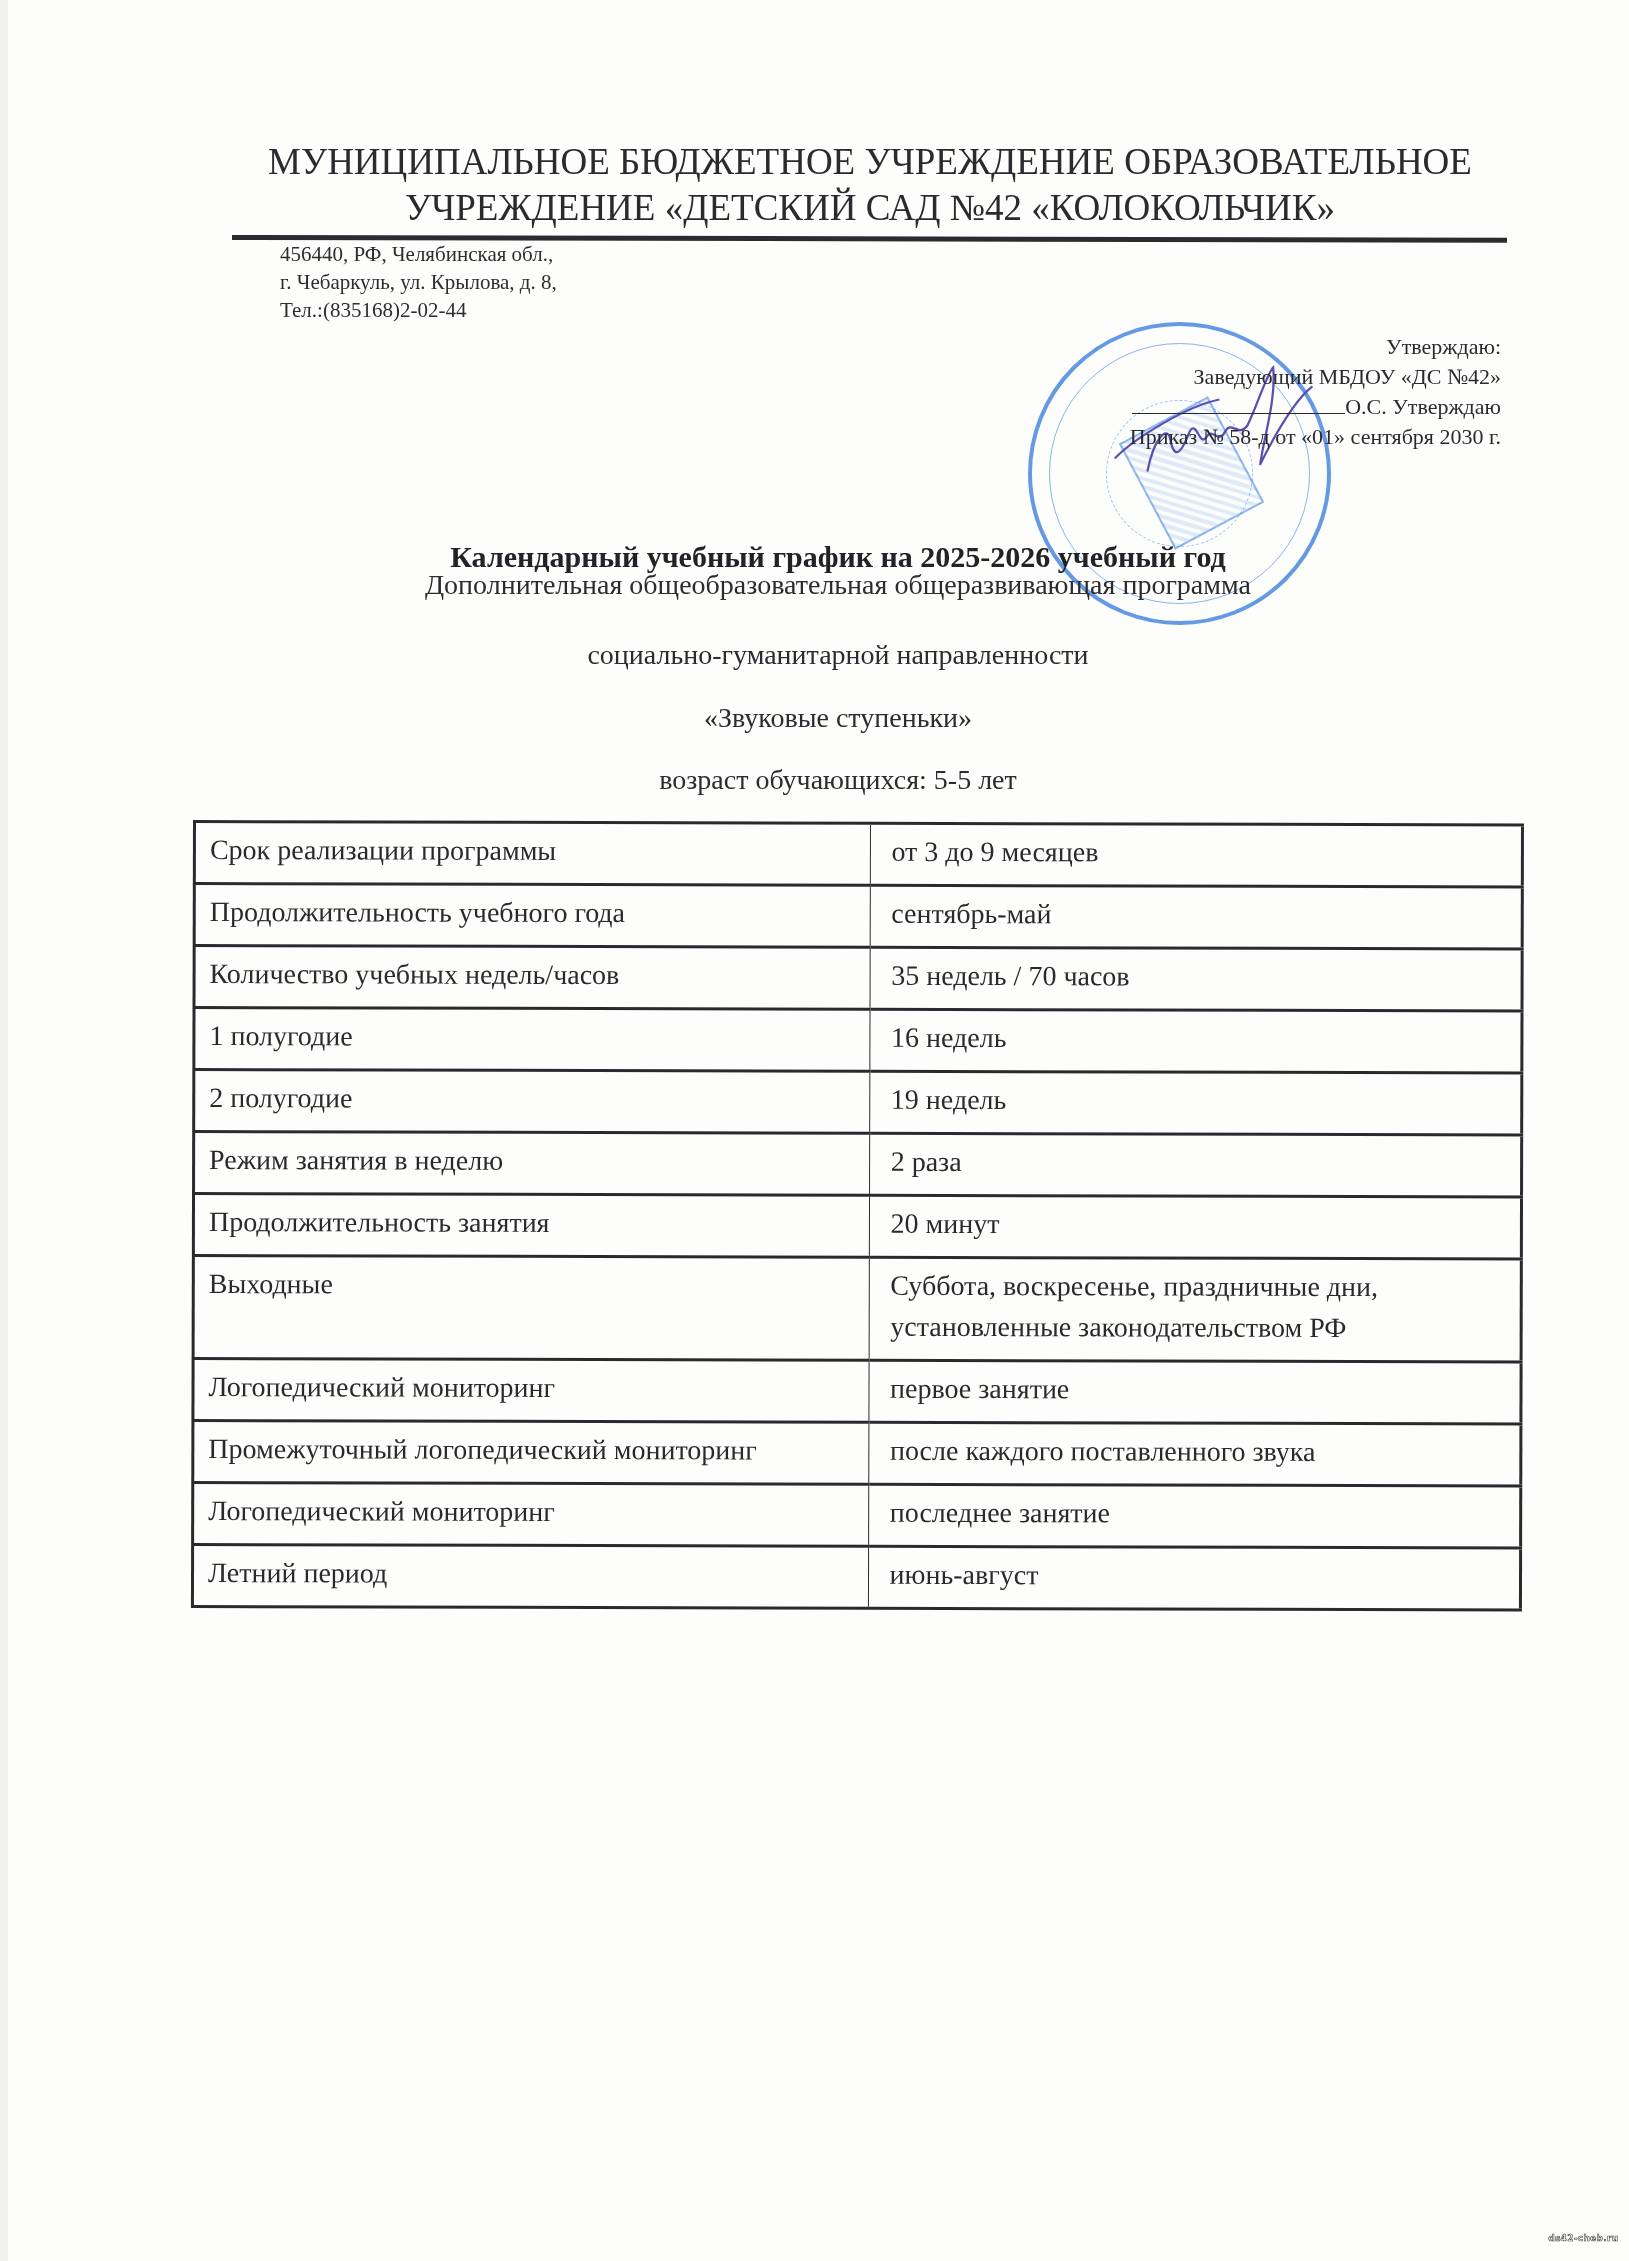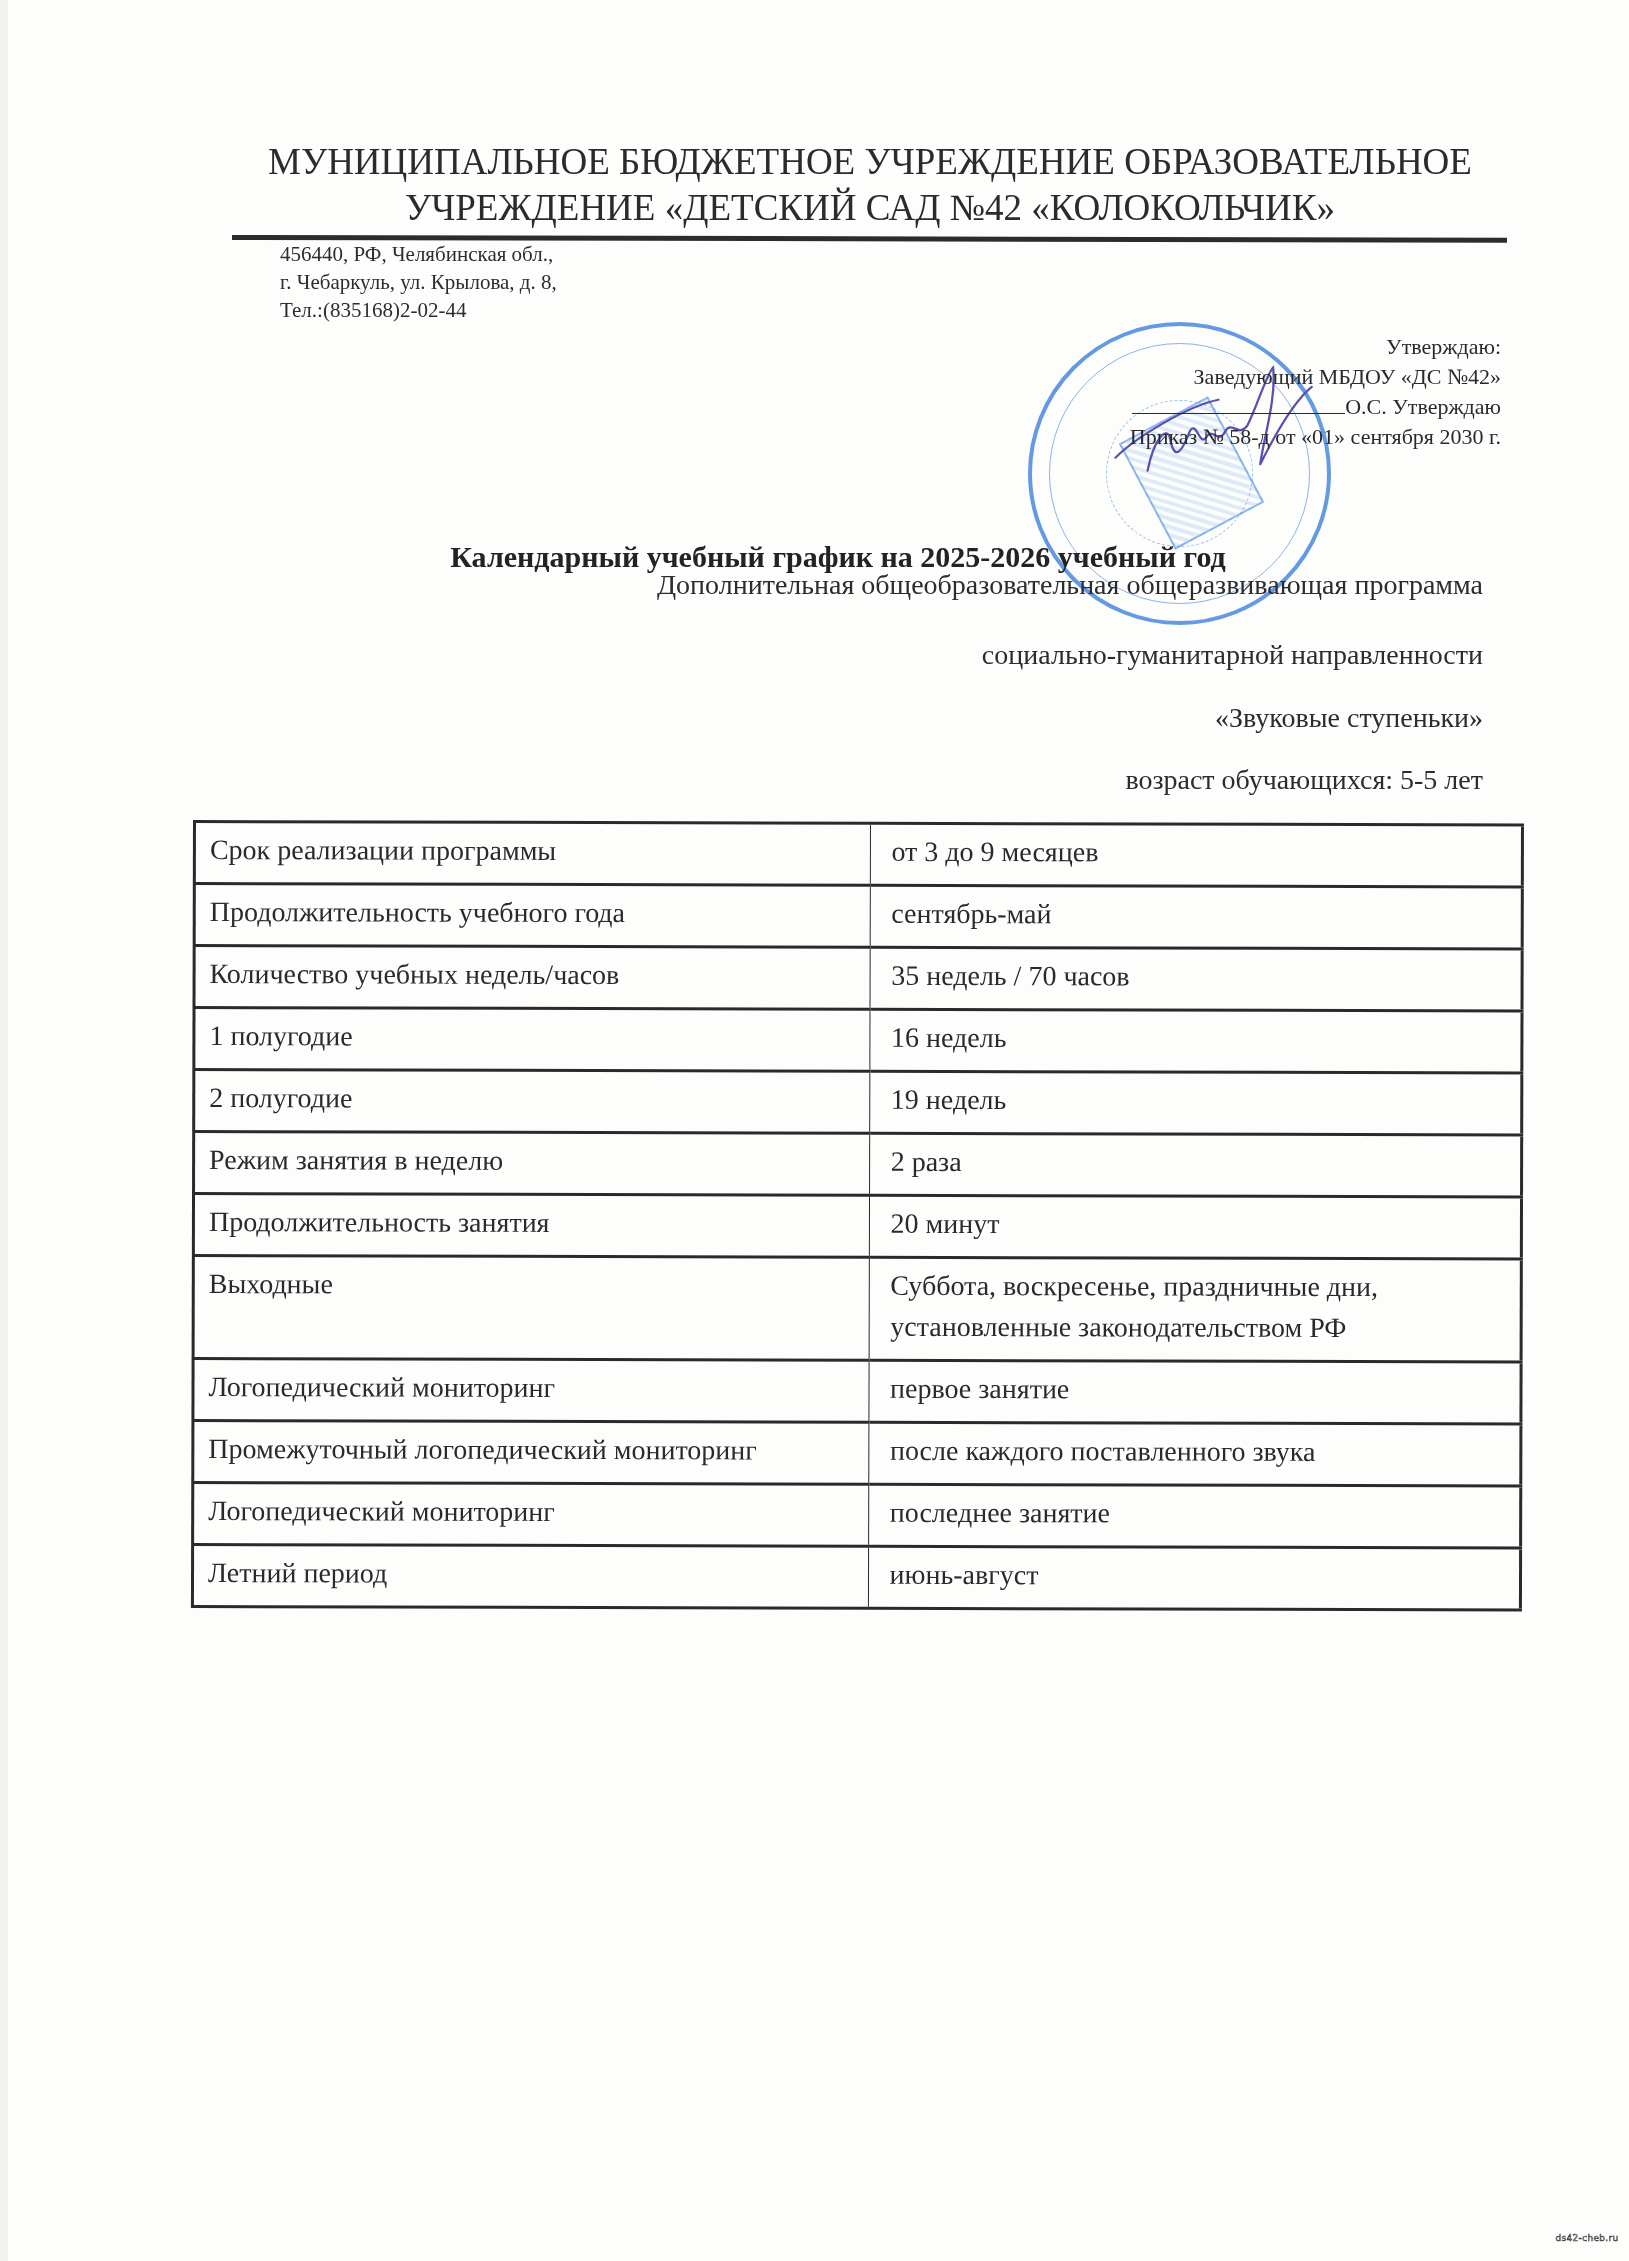--- a/index.html
+++ b/index.html
@@ -68,21 +68,21 @@
     font-size: 22px; line-height: 30px;
     color: #2a2a2e;
   }
   .approval .sig-line { display: inline-block; width: 213px; border-bottom: 1.9px solid #2a2a2e; height: 18px; vertical-align: baseline; }
 
   .doc-title {
     position: absolute; left: 193px; top: 509px; width: 1290px; text-align: center;
     font-size: 30px; font-weight: bold; line-height: 39px; color: #232327; margin-top: 28px;
   }
   .subtitle {
-    position: absolute; left: 193px; width: 1290px; text-align: right;
+    position: absolute; left: 193px; width: 1290px; text-align: center;
     font-size: 28px; line-height: 36px; color: #2c2c30;
   }
   .sub1 { top: 567px; }
   .sub2 { top: 637px; }
   .sub3 { top: 700px; }
   .sub4 { top: 762px; }
 
   .schedule-table {
     position: absolute; left: 193px; top: 820px; width: 1331px;
     border-collapse: collapse;
@@ -97,21 +97,21 @@
     font-size: 28px; line-height: 41px;
     padding: 6.4px 9px 11.6px 14px;
     color: #2a2a2e;
   }
   .schedule-table td.param { width: 651px; border-right: 1.9px solid #2a2a2e; }
   .schedule-table td.value { padding-left: 20.6px; }
   .row-tall td.value { padding-right: 39px; }
 
   .watermark {
     position: absolute; right: 11.6px; bottom: 18px;
-    font-family: "DejaVu Sans", sans-serif; font-size: 9px; font-weight: normal;
+    font-family: "DejaVu Sans", sans-serif; font-size: 9px; font-weight: bold;
     color: #fff; -webkit-text-stroke: 0.6px #444; letter-spacing: 0.3px;
   }
 </style>
 </head>
 <body>
 
 <div class="scan-edge"></div>
 
 <div class="org-title">
   <div>МУНИЦИПАЛЬНОЕ БЮДЖЕТНОЕ УЧРЕЖДЕНИЕ ОБРАЗОВАТЕЛЬНОЕ</div>

